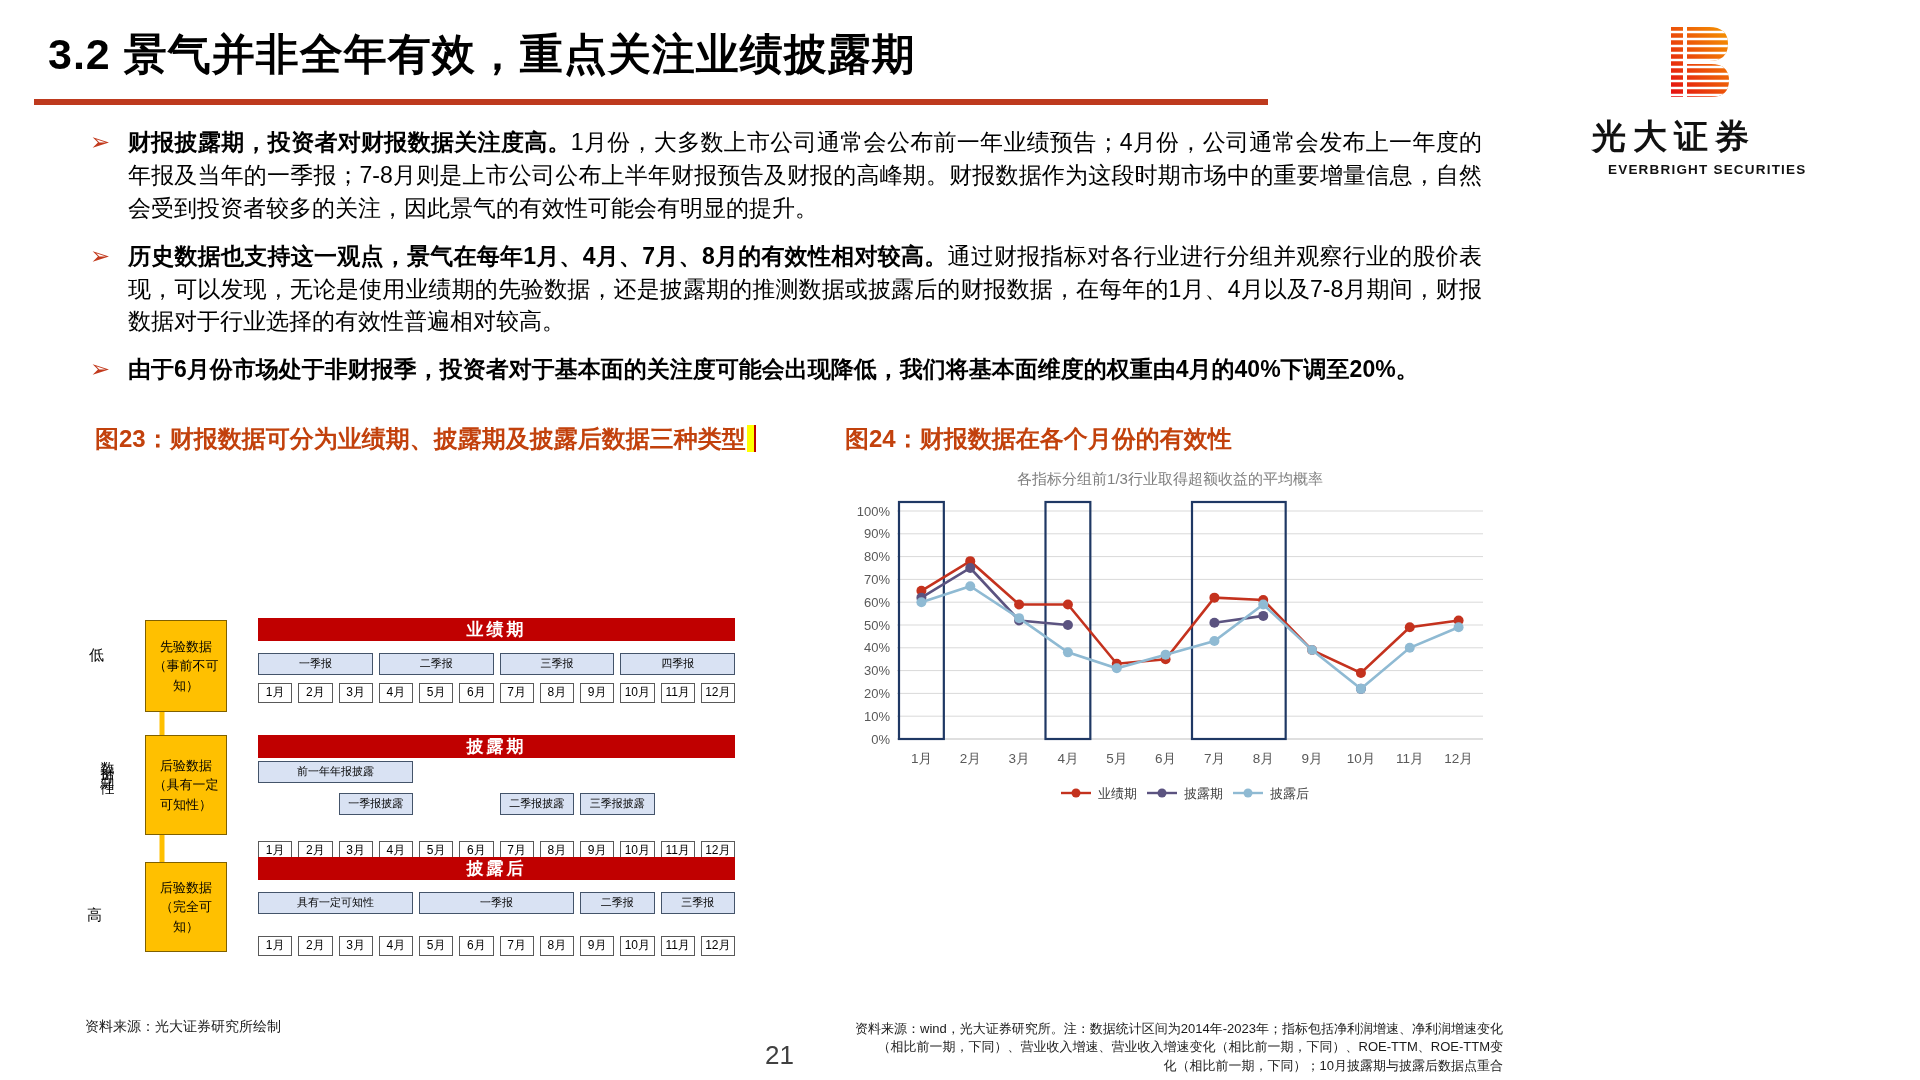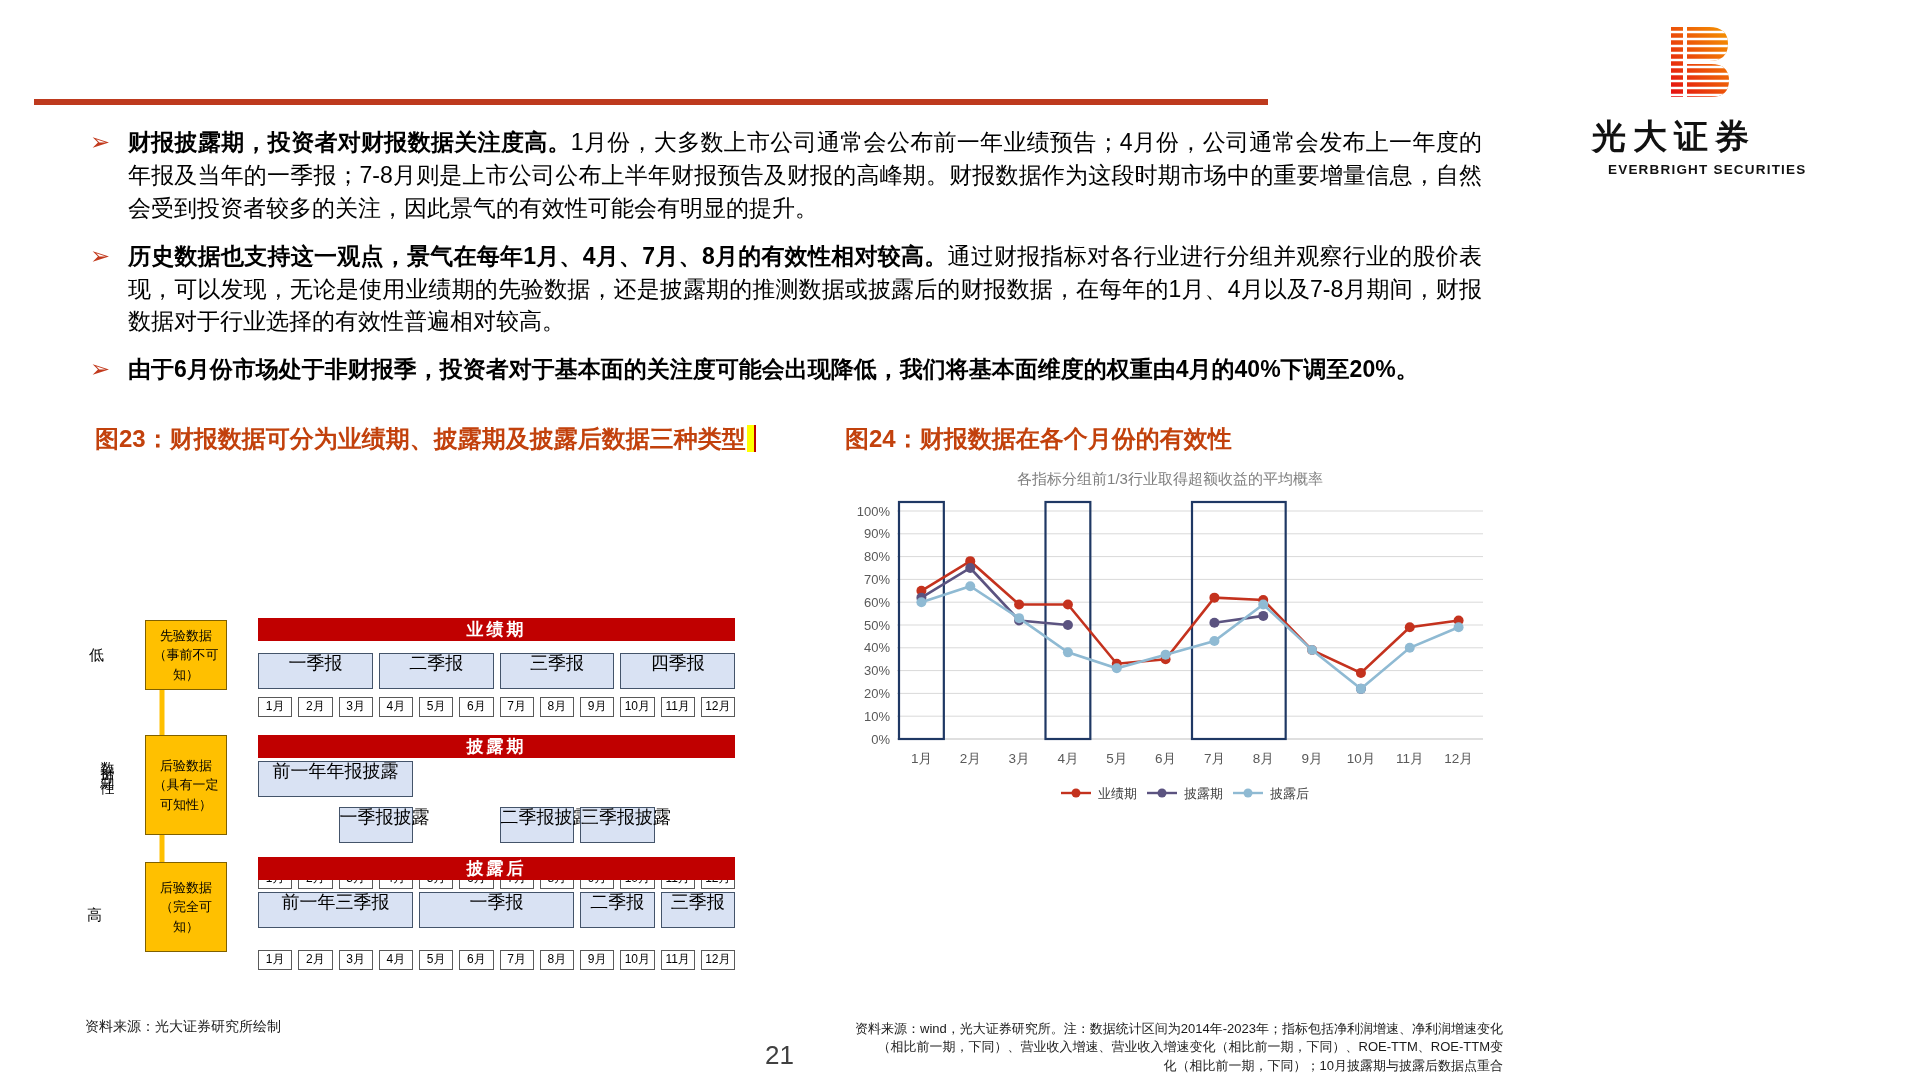--- a/index.html
+++ b/index.html
@@ -27,51 +27,52 @@
   .cursor { display:inline-block; width:9px; height:27px; background:#FFFF00; border-right:2px solid #C00000; vertical-align:-5px; margin-left:1px; }
 
   
   .fig23 { position:absolute; left:85px; top:610px; width:660px; height:352px; }
   .axis-label { position:absolute; font-size:15px; color:#000; }
   #axis-top { left:4px; top:36px; }
   #axis-bottom { left:2px; top:296px; }
   #axis-mid { position:absolute; left:14px; top:140px; writing-mode:vertical-rl; text-orientation:upright; font-size:14px; letter-spacing:5px; color:#000; }
   .axis-arrow { position:absolute; left:66px; top:30px; }
   .side-box { position:absolute; left:60px; width:82px; background:#FFC000; border:1px solid #7F6000; display:flex; flex-direction:column; justify-content:center; text-align:center; font-size:13px; line-height:1.5; color:#000; padding:2px; }
-  .side-box-0 { top:10px; height:70px; }
+  .side-box-0 { top:10px; height:92px; }
   .side-box-1 { top:125px; height:100px; }
   .side-box-2 { top:252px; height:90px; }
   .fig23-grid { position:absolute; left:173px; top:0; width:477px; height:352px; }
   .sec { position:absolute; left:0; right:0; }
   .sec-0 { top:8px; } .sec-1 { top:125px; } .sec-2 { top:247px; }
   .d-header { background:#C00000; color:#fff; font-weight:700; font-size:17px; text-align:center; height:23px; line-height:23px; letter-spacing:3px; }
   .grid-row { display:grid; grid-template-columns:repeat(12,1fr); column-gap:6px; }
   .qrow { margin-top:12px; }
   .sec-1 .qrow-1-0 { margin-top:10px; }
   .sec-1 .qrow-1-1 { margin-top:3px; }
   .mrow { margin-top:8px; }
   .sec-1 .mrow { margin-top:26px; }
   .sec-2 .mrow { margin-top:22px; }
-  .q-box { background:#D9E2F3; border:1px solid #44546A; font-size:18px; text-align:center; height:36px; line-height:19px; white-space:nowrap; overflow:visible; color:#000; }
+  .q-box { background:#D9E2F3; border:1px solid #44546A; font-size:11px; text-align:center; height:22px; line-height:19px; white-space:nowrap; overflow:visible; color:#000; }
   .m-box { background:#fff; border:1.5px solid #595959; font-size:12px; text-align:center; height:20px; line-height:16px; color:#000; }
 
   
   .fig24 { position:absolute; left:845px; top:470px; width:650px; }
   .chart-subtitle { text-align:center; font-size:15px; color:#7F7F7F; margin-bottom:4px; }
 
   
   .source-left { position:absolute; left:85px; top:1018px; font-size:14px; color:#1a1a1a; }
   .page-number { position:absolute; left:765px; top:1008px; font-size:26px; color:#404040;margin-top:32px; }
   .source-right { position:absolute; left:845px; top:1020px; width:658px; font-size:13px; line-height:1.42; color:#1a1a1a; padding-left:30px; text-indent:-30px;text-align:right; }
 </style>
 </head>
 <body>
 
 <div class="slide">
 
+  <div class="page-title">3.2 景气并非全年有效，重点关注业绩披露期</div>
   <div class="title-rule"></div>
   <div class="logo">
     <svg width="62" height="76" viewBox="0 0 62 76">
       <defs>
         <linearGradient id="lgrad" x1="0" y1="1" x2="1" y2="0">
           <stop offset="0" stop-color="#E30613"></stop>
             <stop offset="1" stop-color="#F59C00"></stop>
         </linearGradient>
         <clipPath id="bclip">
           <path d="M3,3 h12 v70 h-12 z M19,3 h22 q19,0 19,17 t-19,17 h-22 z M19,40 h24 q18,0 18,16.5 t-18,16.5 h-24 z"></path>
@@ -176,21 +177,21 @@
             <div class="m-box">8月</div>
             <div class="m-box">9月</div>
             <div class="m-box">10月</div>
             <div class="m-box">11月</div>
             <div class="m-box">12月</div>
           </div>
         </div>
         <div class="sec sec-2">
           <div class="d-header">披露后</div>
           <div class="grid-row qrow qrow-2-0">
-            <div class="q-box" style="grid-column: 1 / 5;">前一年三季报</div>
+            <div class="q-box" style="grid-column: 1 / 5;">具有一定可知性</div>
             <div class="q-box" style="grid-column: 5 / 9;">一季报</div>
             <div class="q-box" style="grid-column: 9 / 11;">二季报</div>
             <div class="q-box" style="grid-column: 11 / 13;">三季报</div>
           </div>
           <div class="grid-row mrow">
             <div class="m-box">1月</div>
             <div class="m-box">2月</div>
             <div class="m-box">3月</div>
             <div class="m-box">4月</div>
             <div class="m-box">5月</div>

